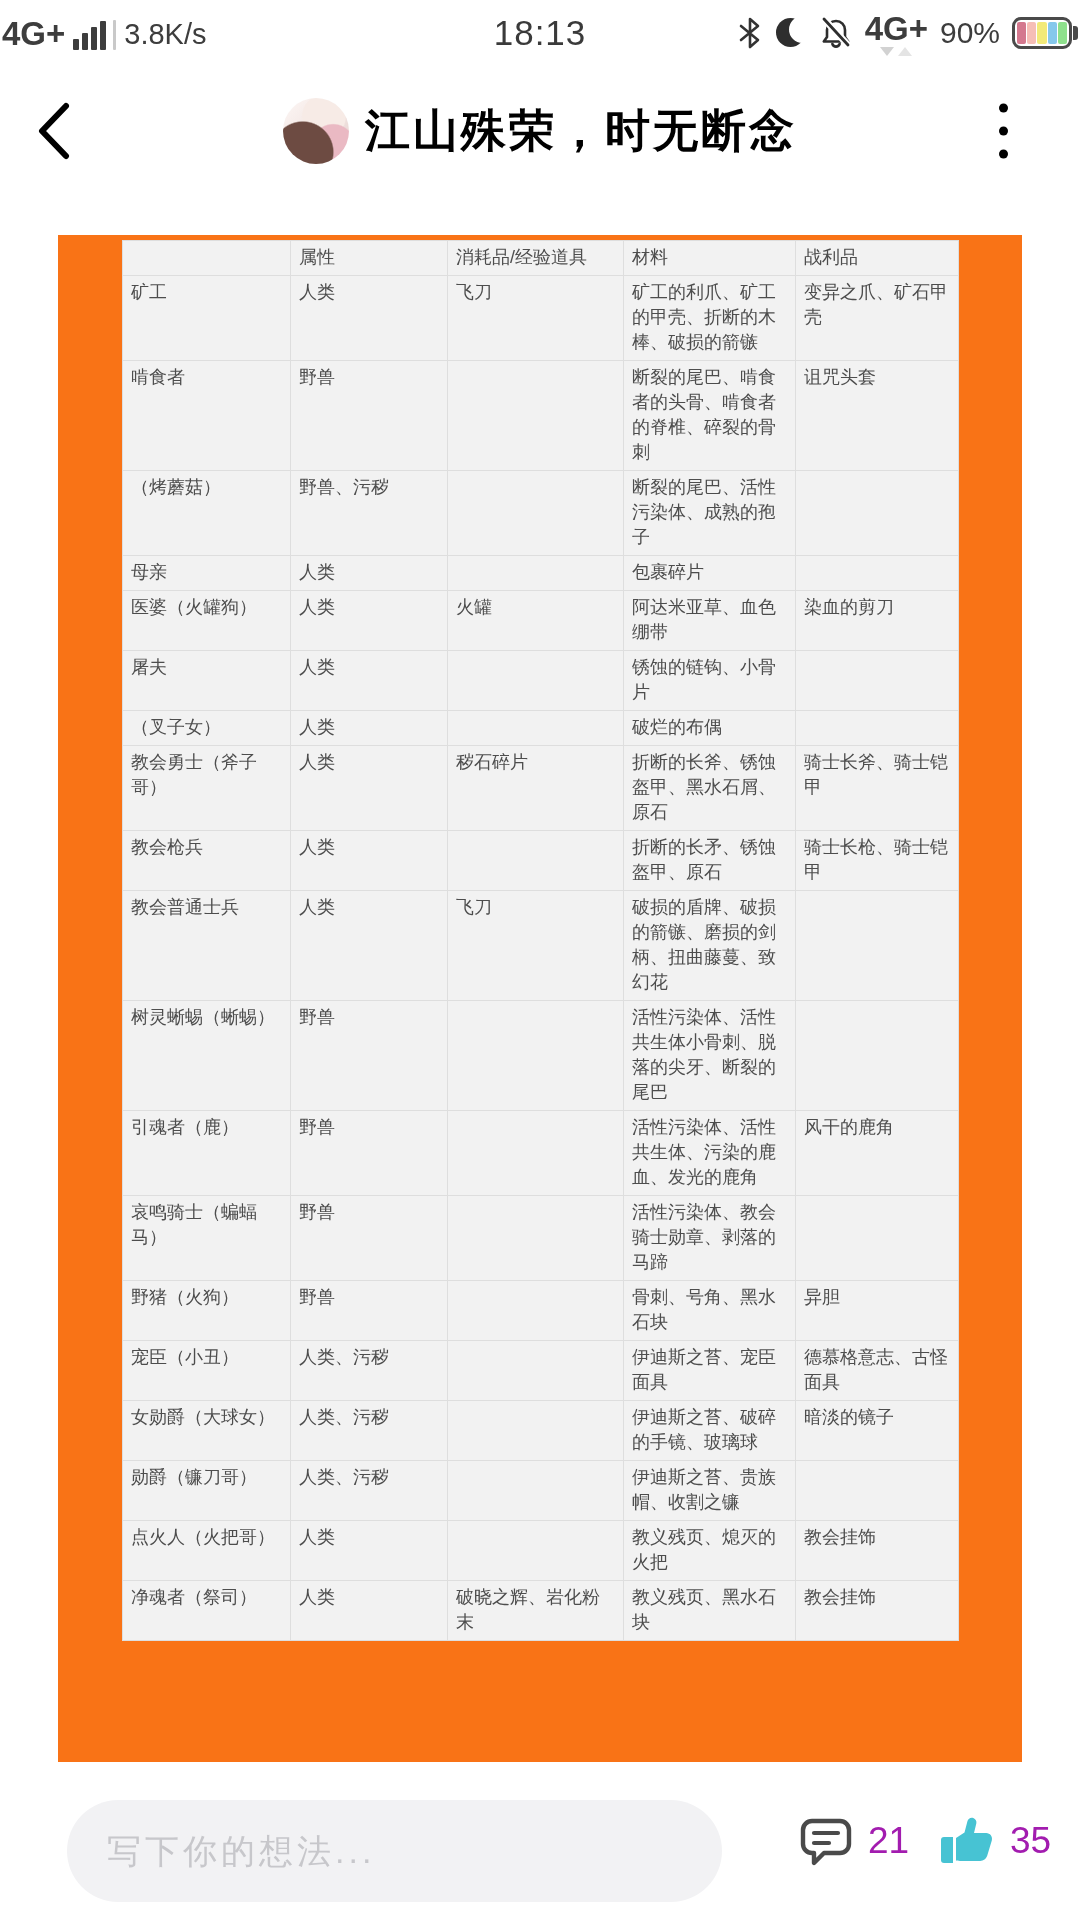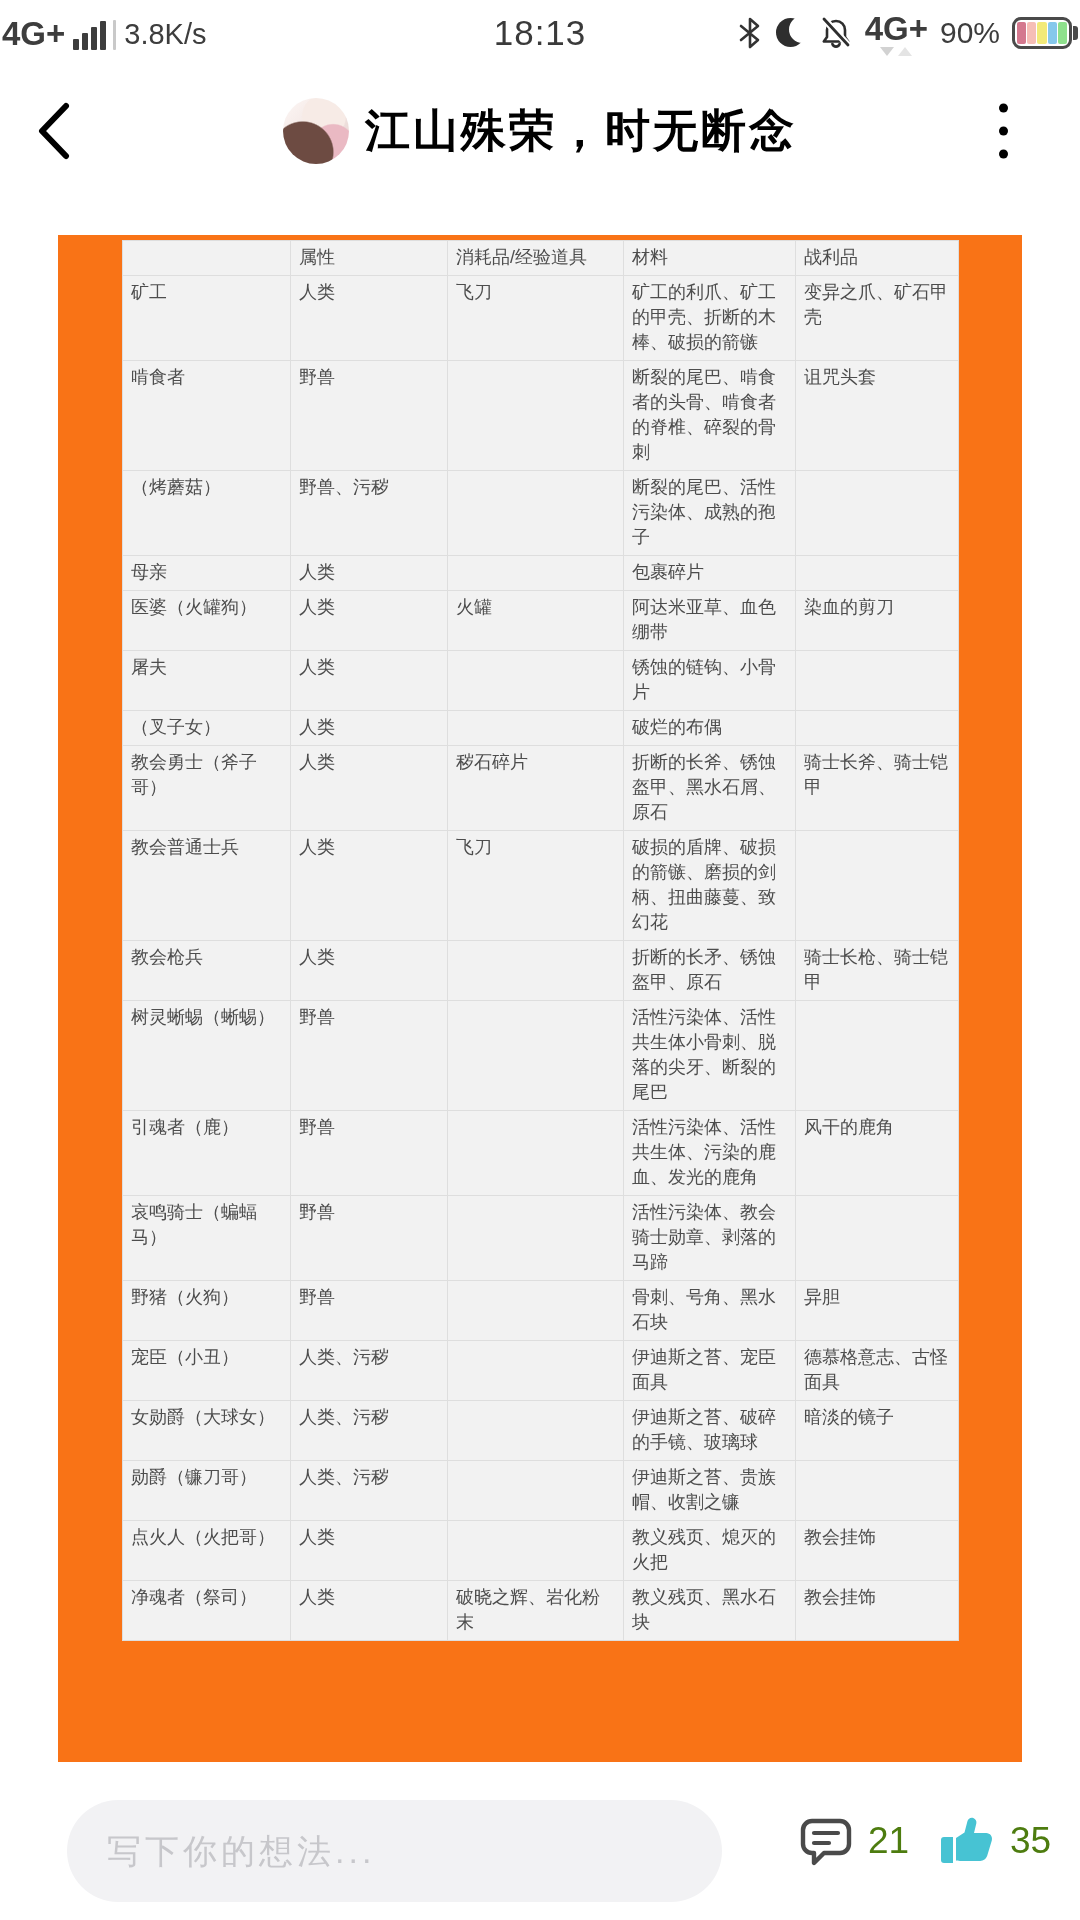--- a/index.html
+++ b/index.html
@@ -84,21 +84,21 @@
   .comment-input{
     position:absolute;left:55px;top:38px;width:655px;height:102px;
     border:none;outline:none;background:#f2f2f4;border-radius:51px;
     font-size:34px;color:#555;padding:0 40px;box-sizing:border-box;
     font-family:inherit;letter-spacing:4px;
   }
   .comment-input::placeholder{color:#c7c7cb;}
   .cbar-group{position:absolute;top:0;height:158px;display:flex;align-items:center;gap:14px;}
   .g-comment{left:786px;}
   .g-like{left:924px;}
-  .cbar-count{font-size:37px;color:#4d7c0f;}
+  .cbar-count{font-size:37px;color:#a21caf;}
   .icon-btn{display:flex;align-items:center;justify-content:center;}
 </style>
 </head>
 <body>
 
 <div class="status-bar">
   <div class="sb-left">
     <span class="sb-net">4G+</span>
     <span class="sig">
         <i></i>
@@ -232,32 +232,32 @@
           <td></td>
         </tr>
         <tr>
           <td>教会勇士（斧子哥）</td>
           <td>人类</td>
           <td>秽石碎片</td>
           <td>折断的长斧、锈蚀盔甲、黑水石屑、原石</td>
           <td>骑士长斧、骑士铠甲</td>
         </tr>
         <tr>
+          <td>教会枪兵</td>
+          <td>人类</td>
+          <td></td>
+          <td>折断的长矛、锈蚀盔甲、原石</td>
+          <td>骑士长枪、骑士铠甲</td>
+        </tr>
+        <tr>
           <td>教会普通士兵</td>
           <td>人类</td>
           <td>飞刀</td>
           <td>破损的盾牌、破损的箭镞、磨损的剑柄、扭曲藤蔓、致幻花</td>
           <td></td>
-        </tr>
-        <tr>
-          <td>教会枪兵</td>
-          <td>人类</td>
-          <td></td>
-          <td>折断的长矛、锈蚀盔甲、原石</td>
-          <td>骑士长枪、骑士铠甲</td>
         </tr>
         <tr>
           <td>树灵蜥蜴（蜥蜴）</td>
           <td>野兽</td>
           <td></td>
           <td>活性污染体、活性共生体小骨刺、脱落的尖牙、断裂的尾巴</td>
           <td></td>
         </tr>
         <tr>
           <td>引魂者（鹿）</td>

